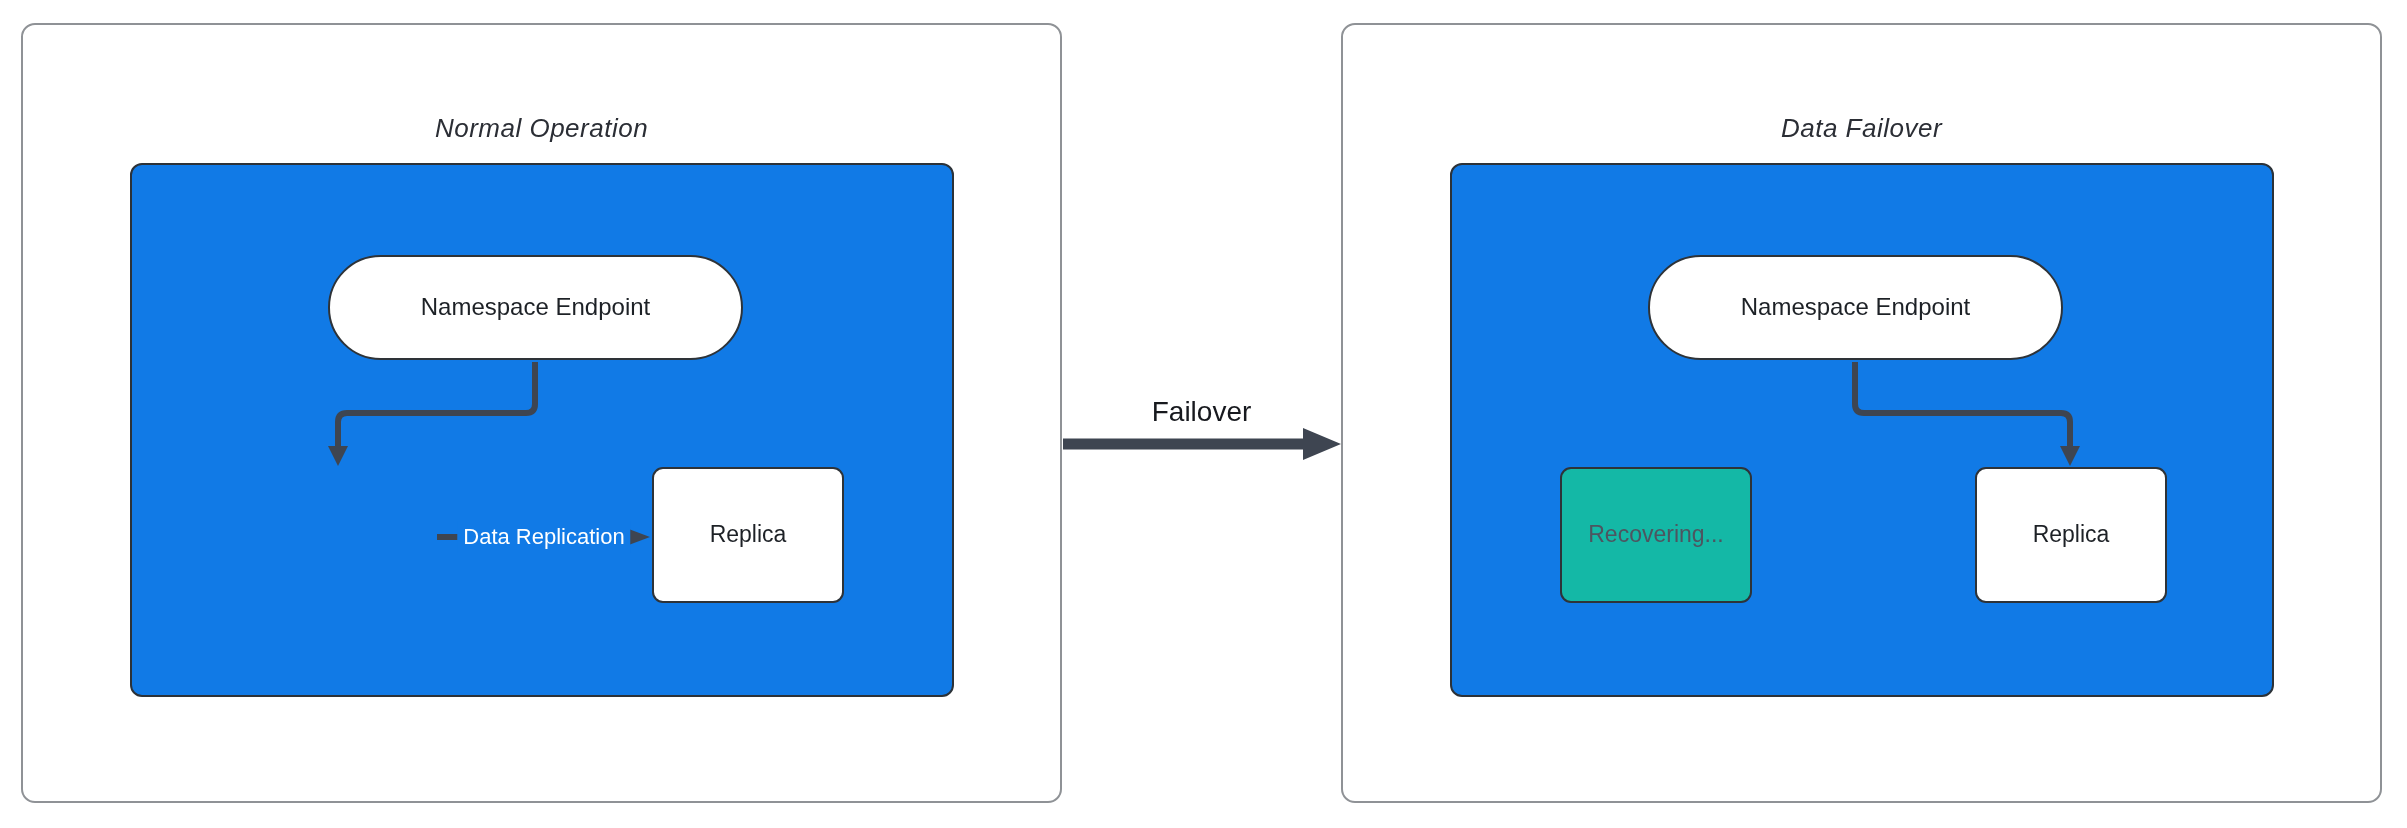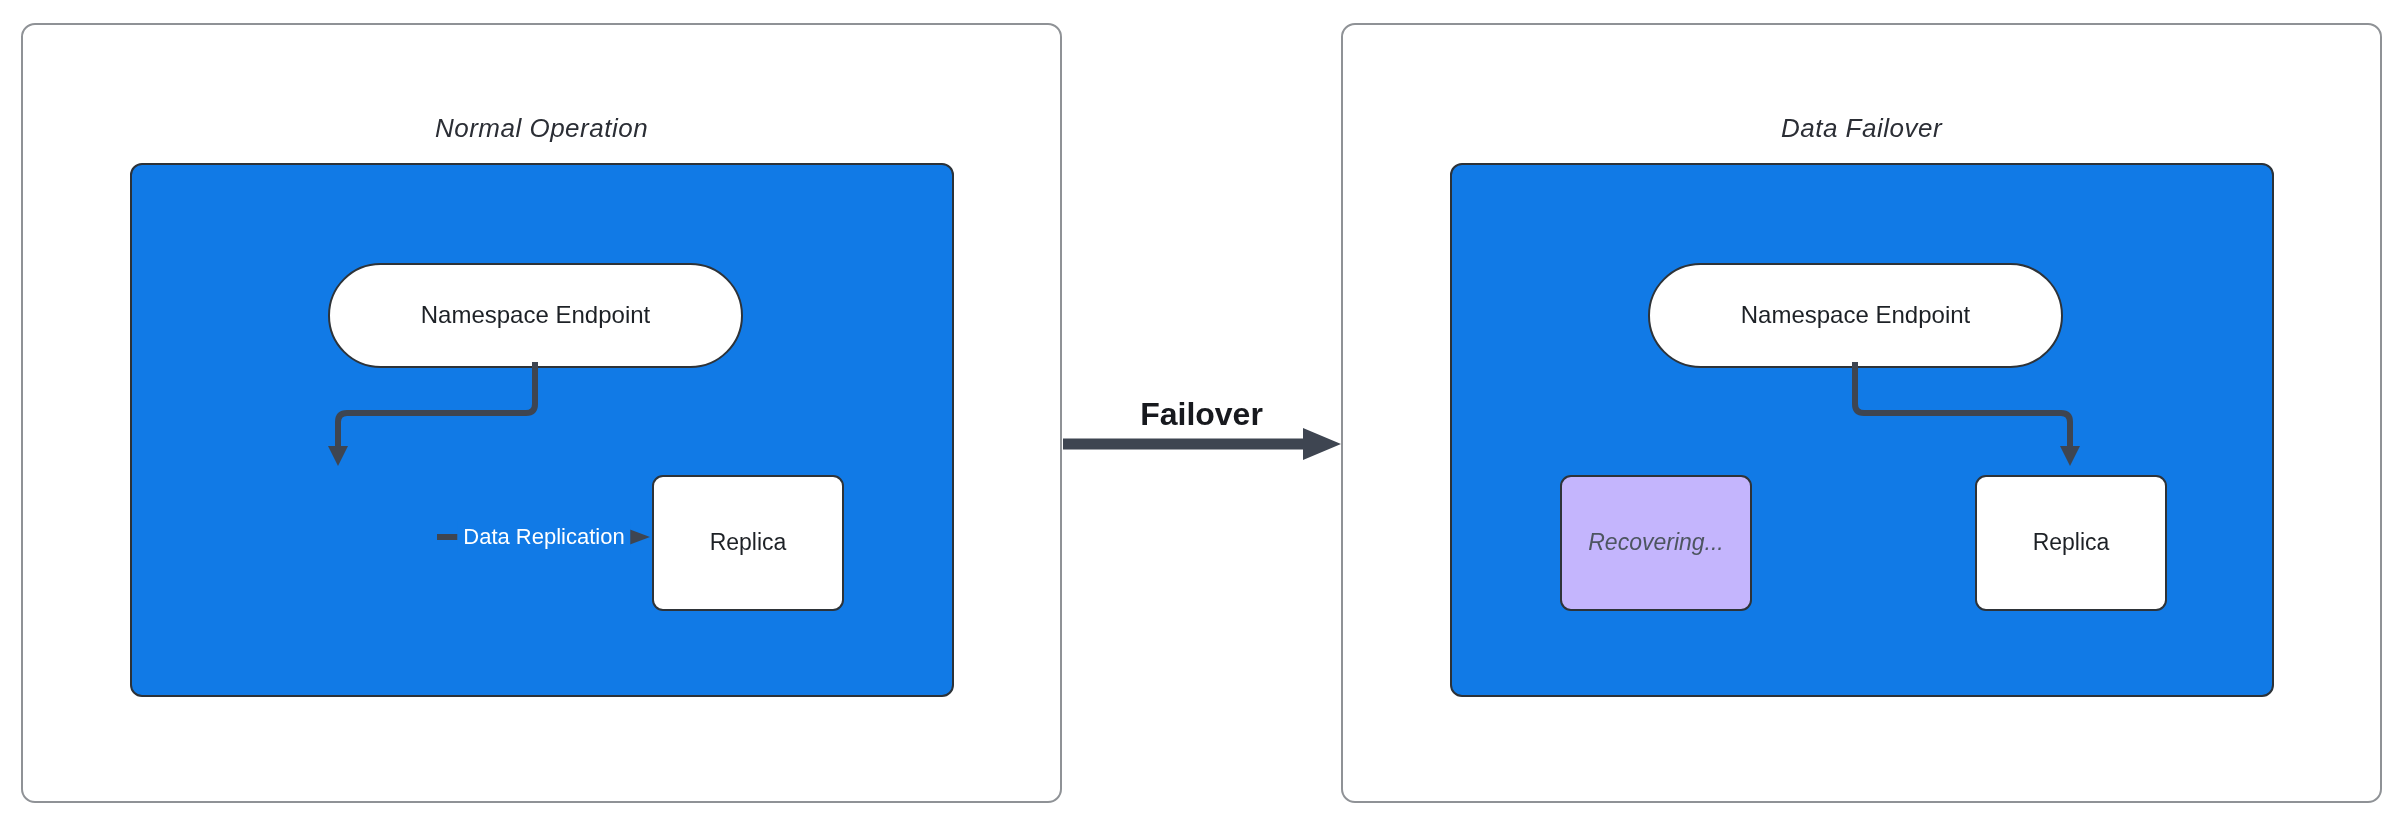--- a/index.html
+++ b/index.html
@@ -56,21 +56,20 @@
     display: flex;
     align-items: center;
     justify-content: center;
     text-align: right;
     background: #ffffff;
     border: 2px solid #2e3338;
     box-sizing: border-box;
     color: #1d2126;
     font-size: 23px;
     line-height: 1.45;
-    margin-top: 8px;
   }
   .node--pill {
     width: 415px;
     height: 105px;
     top: 255px;
     border-radius: 53px;
     font-size: 24px;
   }
   .pill--left  { left: 328px; }
   .pill--right { left: 1648px; }
@@ -78,23 +77,22 @@
     width: 192px;
     height: 136px;
     top: 467px;
     border-radius: 11px;
     padding: 6px 14px;
   }
   .box--primary   { left: 243px; }
   .box--replica-l { left: 652px; }
   .box--recovering {
     left: 1560px;
-    background: #c4b5fd;
+    background: #14b8a6;
     color: #4d5560;
-    font-style: italic;
   }
   .box--replica-r { left: 1975px; }
   .edge-layer {
     position: absolute;
     left: 0;
     top: 0;
     width: 2407px;
     height: 828px;
     pointer-events: none;
   }
@@ -109,24 +107,23 @@
     font-weight: normal;
     padding: 3px 6px;
     white-space: nowrap;
   }
   .edge-label-failover {
     position: absolute;
     left: 1062px;
     top: 396px;
     width: 279px;
     text-align: center;
-    font-size: 32px;
+    font-size: 28px;
     color: #17191e;
     white-space: nowrap;
-    font-weight: bold;
   }
 </style>
 </head>
 <body>
 
 <div class="stage">
 
   <div class="panel panel--left">
     <div class="panel-title">Normal Operation</div>
   </div>

